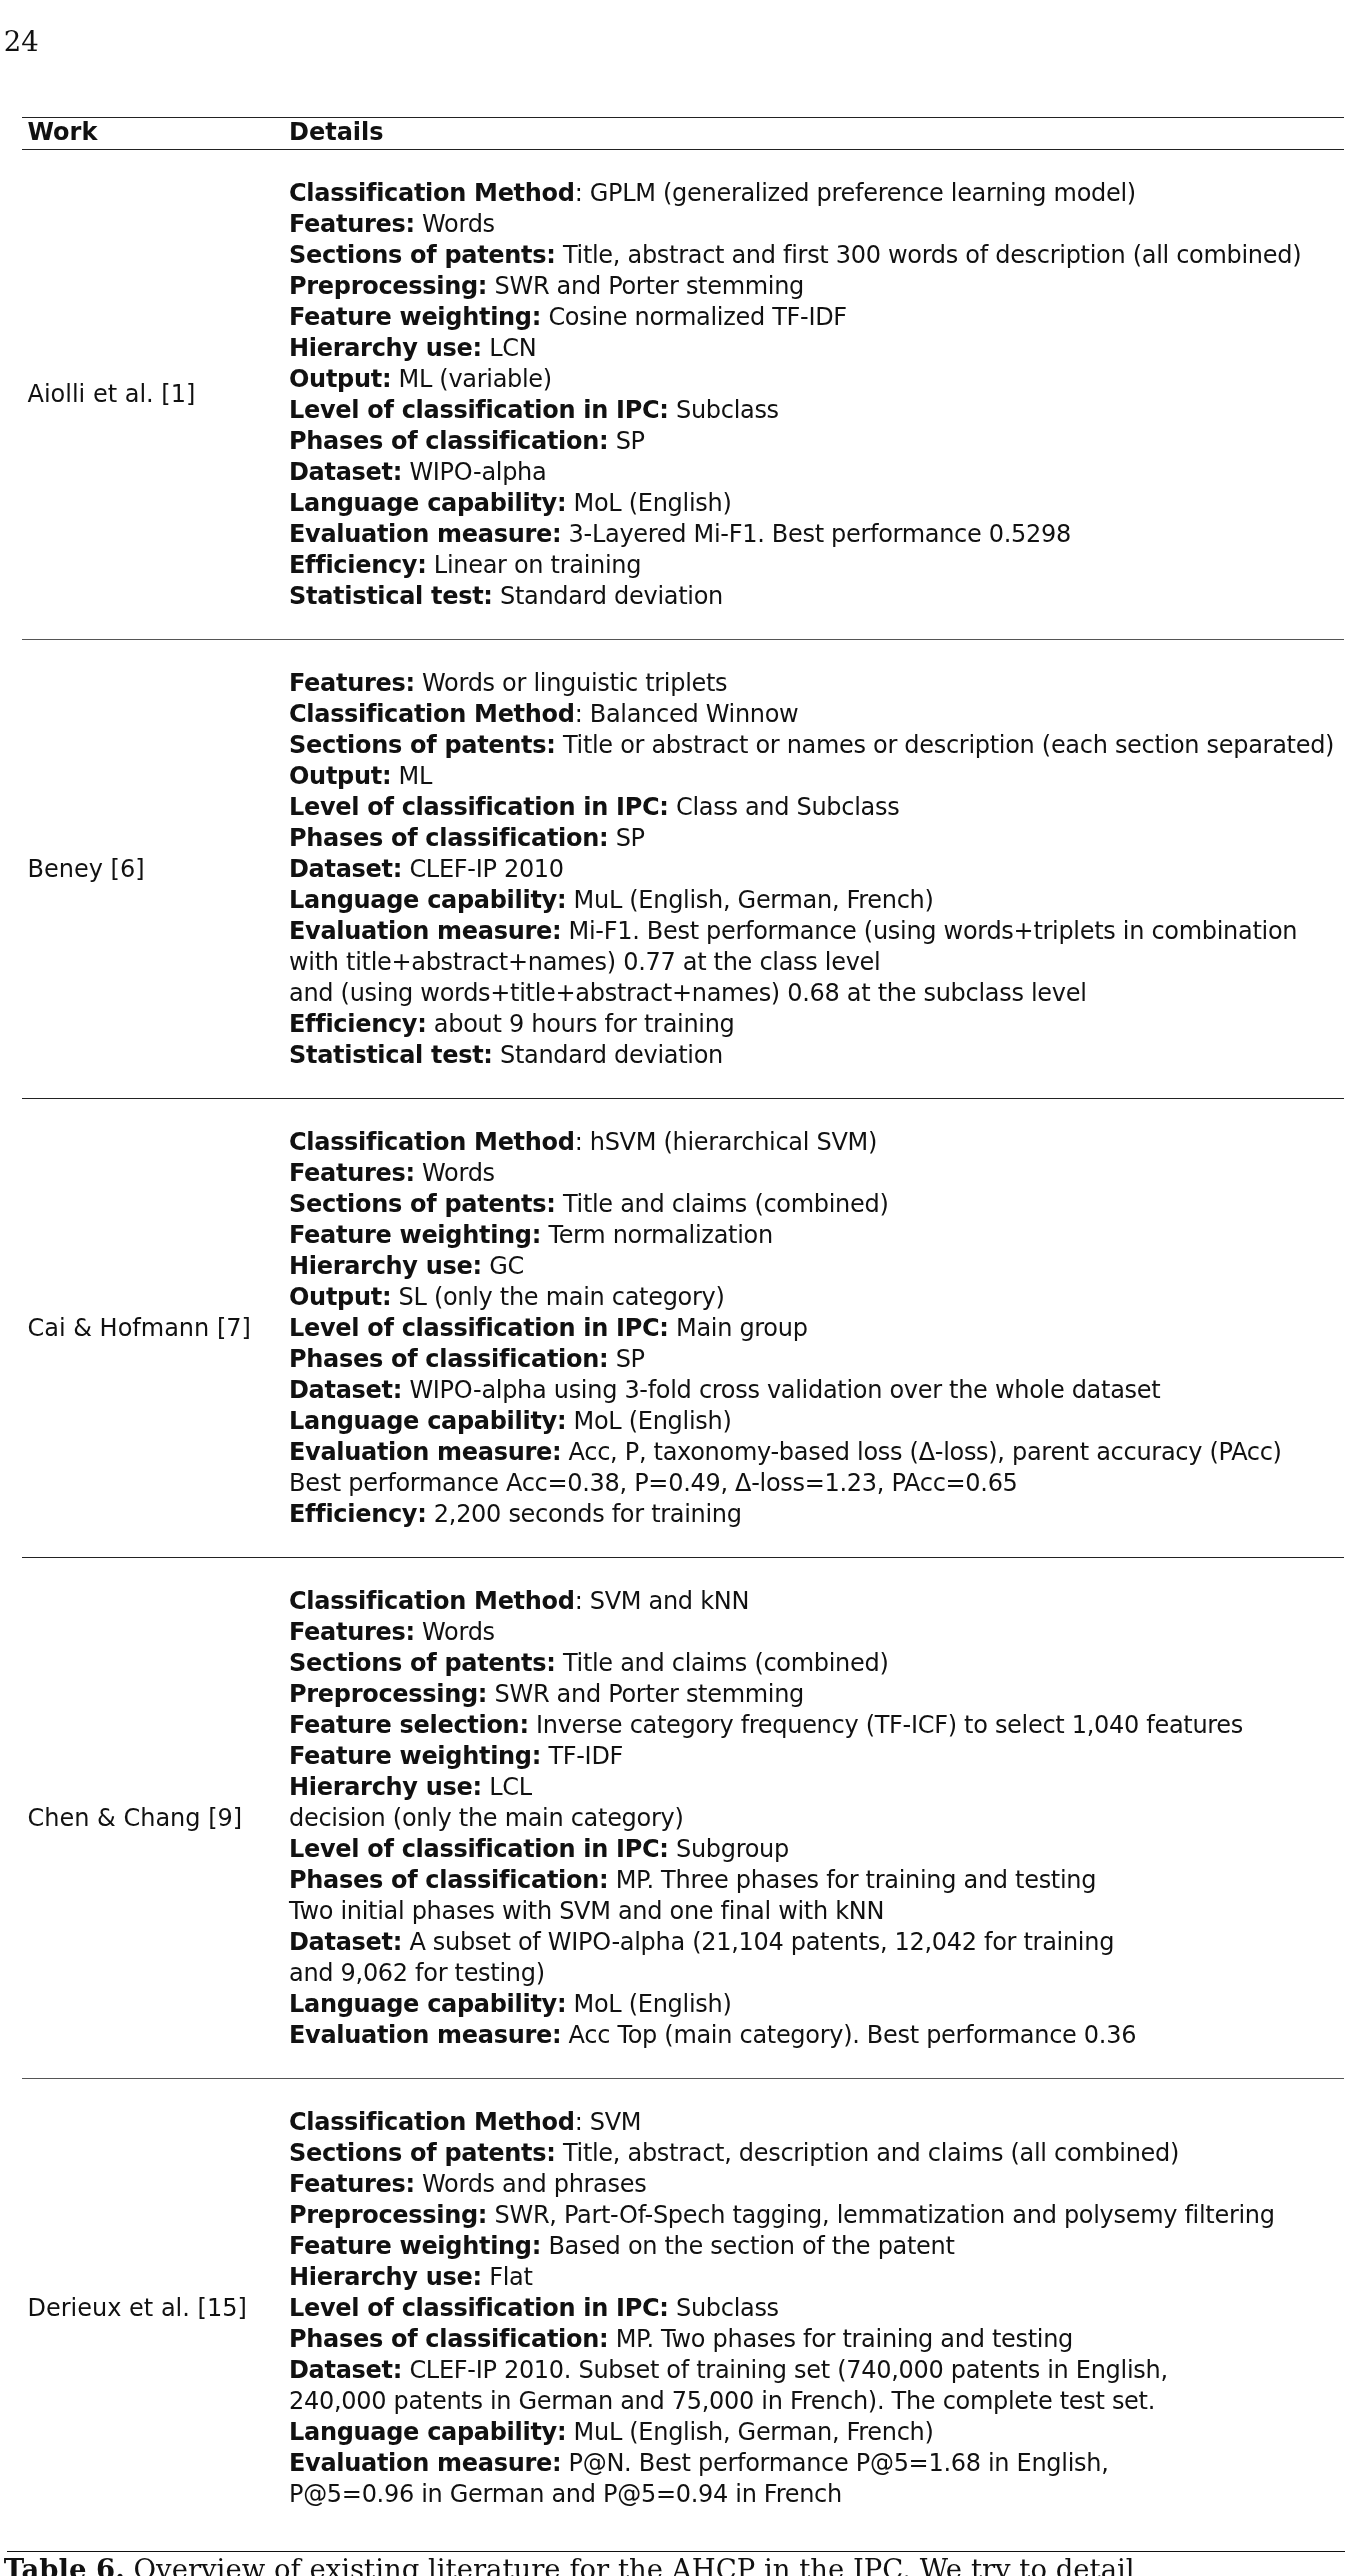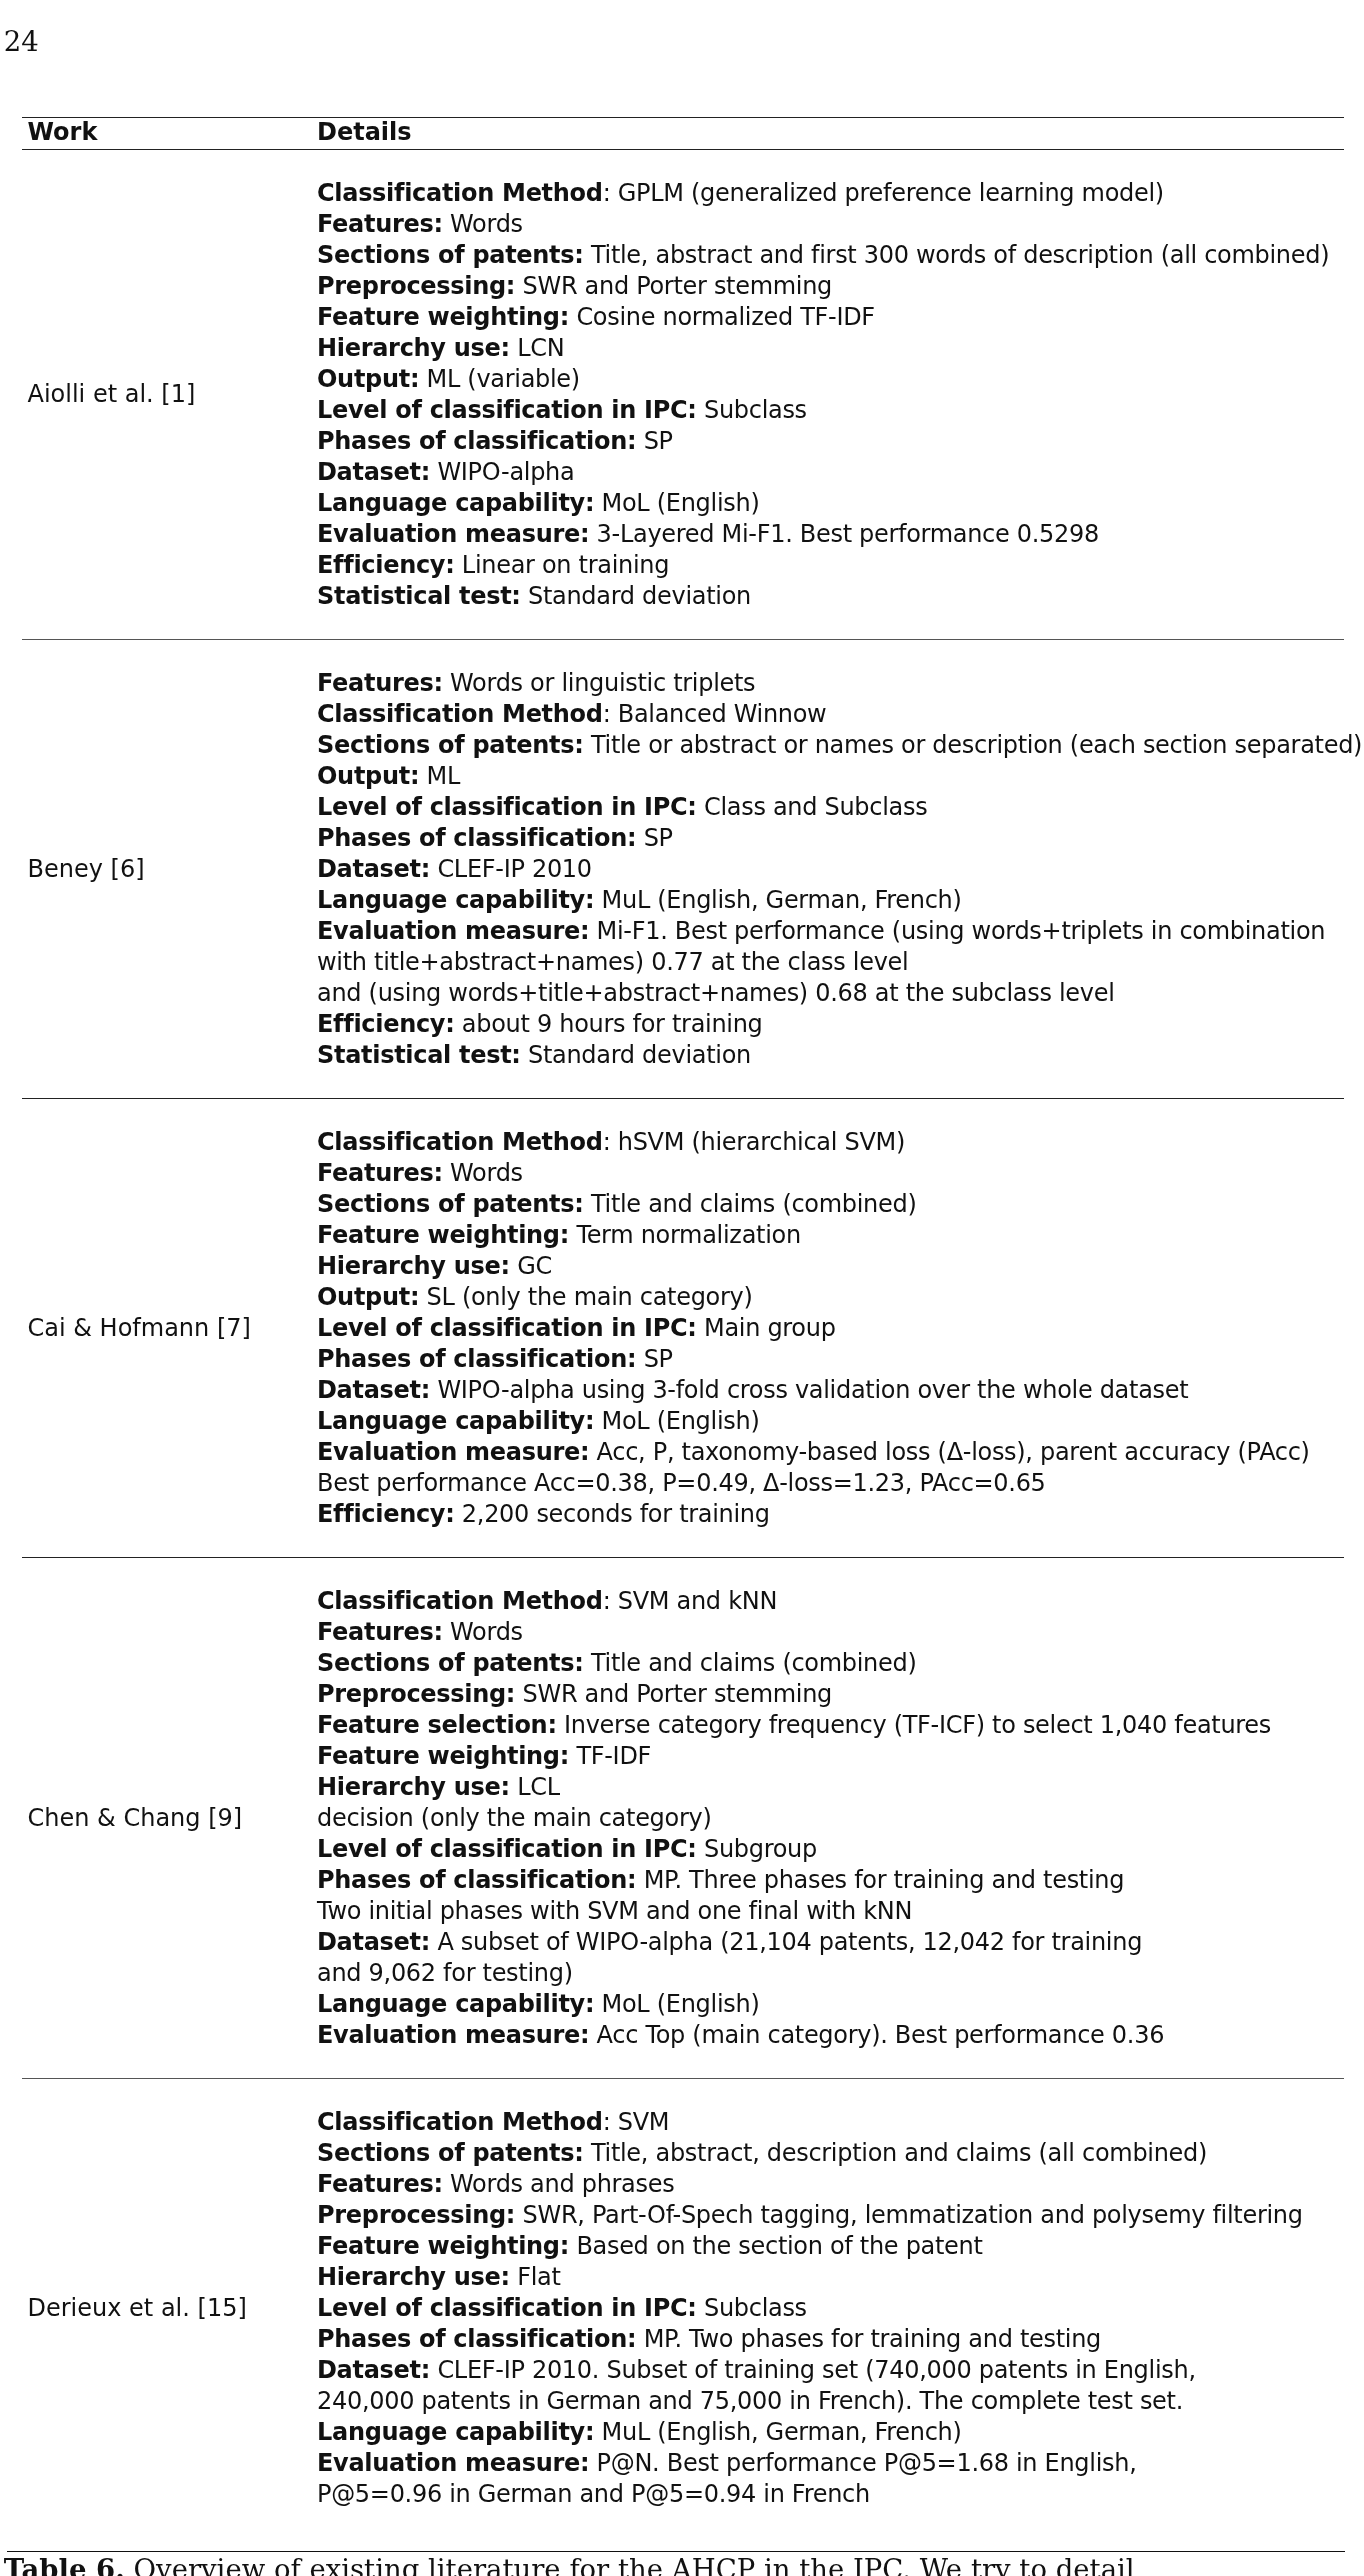--- a/index.html
+++ b/index.html
@@ -44,21 +44,20 @@
       font-size: 24px;
     }
     .col-work {
       width: 267px;
       flex: 0 0 267px;
       padding-left: 5.5px;
       box-sizing: border-box;
     }
     .col-details {
       flex: 1 1 auto;
-      margin-left: 28px;
     }
     .row {
       display: flex;
       align-items: center;
       box-sizing: border-box;
     }
     .row .col-work {
       font-size: 24px;
       line-height: 31px;
     }

